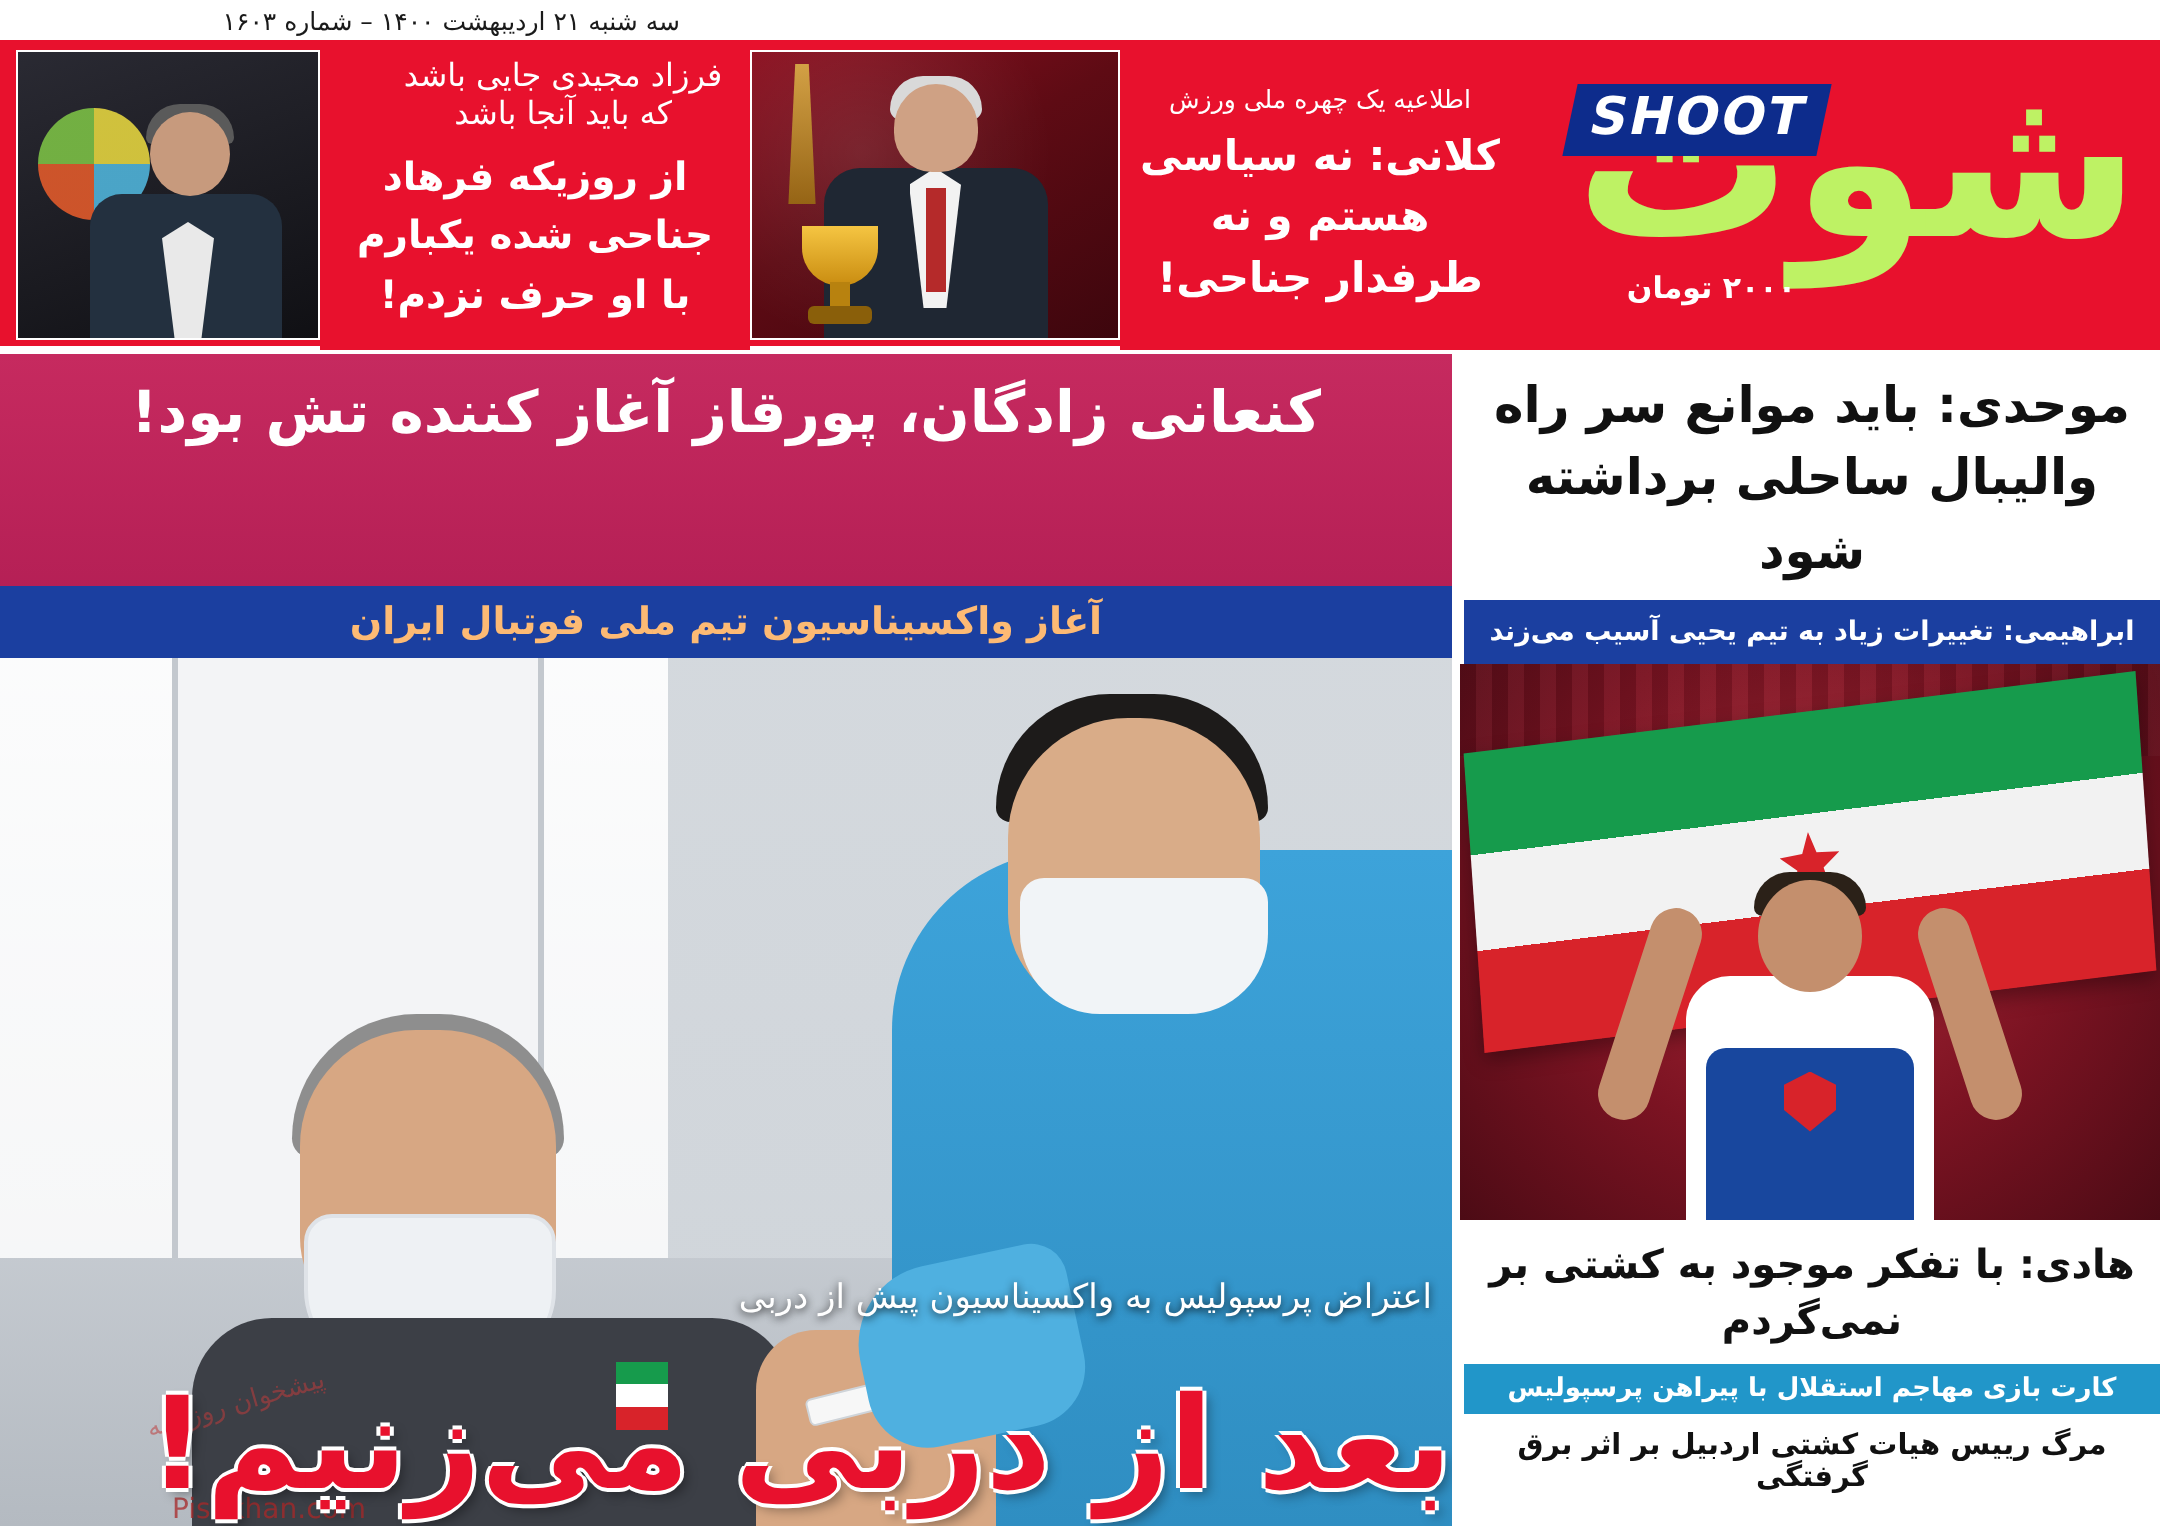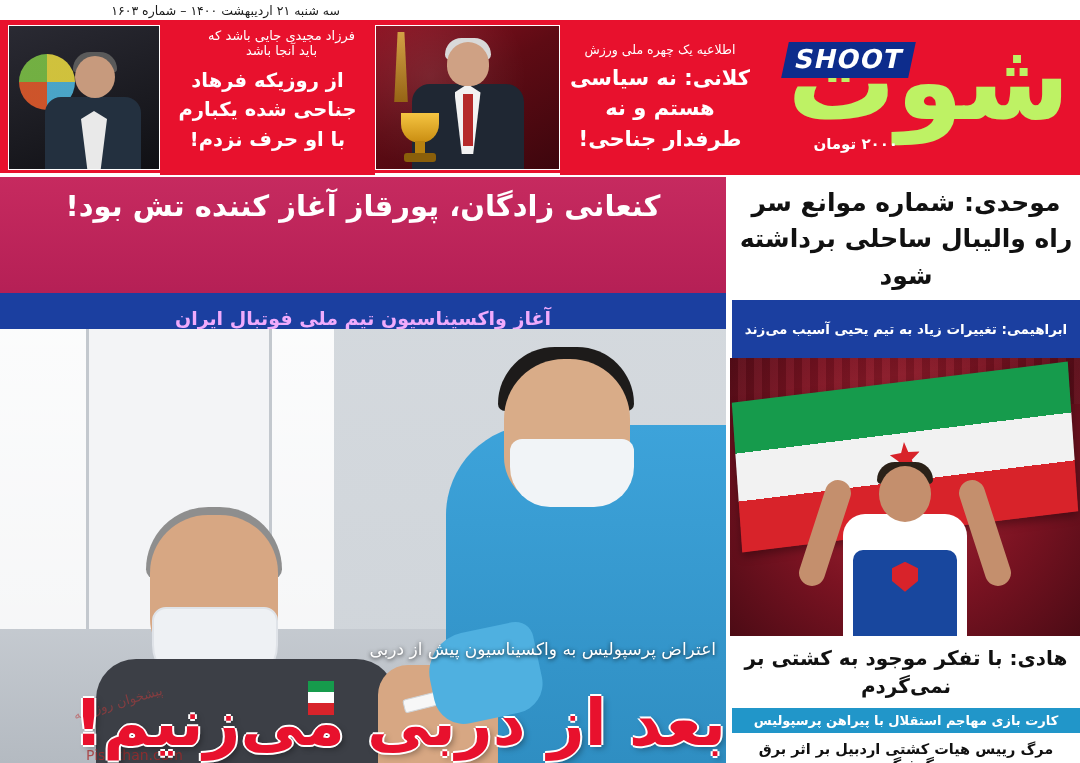--- a/index.html
+++ b/index.html
@@ -225,21 +225,21 @@
     right: 705px;
     width: 215px;
     height: 155px;
     background: #e8112d;
     color: #fff;
     padding: 8px 10px;
     box-sizing: border-box;
     text-align: center;
   }
   .lead2-kicker {
-    font-size: 13px;
+    font-size: 16px;
     margin-bottom: 8px;
     margin-left: 28px;
   }
   .lead2-title {
     font-size: 19.5px;
     font-weight: bold;
     line-height: 1.5;
   }
 
   .photo-block2 {
@@ -328,21 +328,21 @@
     font-weight: bold;
     text-align: center;
     line-height: 1.45;
     padding: 8px 6px 6px 6px;
   }
   .blue-bar {
     background: #1b3fa0;
     color: #fff;
     font-size: 13.5px;
     font-weight: bold;
-    padding: 21px 8px;
+    padding: 8px 8px;
     text-align: center;
   }
   .wrestler-photo {
     position: relative;
     width: 350px;
     height: 278px;
     overflow: hidden;
     background: #7a1220;
   }
   .wp-bg {
@@ -474,25 +474,25 @@
     font-weight: bold;
     line-height: 1.5;
     color: #ffffff;
   }
   .main-blue {
     position: absolute;
     top: 116px; left: 0;
     width: 726px;
     height: 36px;
     background: #1b3fa0;
-    color: #f0abfc;
+    color: #fdba74;
     font-size: 19px;
     font-weight: bold;
     display: flex;
-    align-items: flex-end;
+    align-items: center;
     justify-content: center;
   }
   .main-photo {
     position: absolute;
     top: 152px; left: 0;
     width: 726px;
     height: 434px;
     overflow: hidden;
     background: #d9dde2;
   }
@@ -690,21 +690,21 @@
       <div class="pb-body"></div>
       <div class="pb-shirt"></div>
       <div class="pb-hair"></div>
       <div class="pb-head"></div>
     </div>
   </div>
 
   <div class="body-area">
 
     <div class="col-right">
-      <div class="col-head">موحدی: شماره موانع سر راه والیبال ساحلی برداشته شود</div>
+      <div class="col-head">موحدی: باید موانع سر راه والیبال ساحلی برداشته شود</div>
       <div class="blue-bar">ابراهیمی: تغییرات زیاد به تیم یحیی آسیب می‌زند</div>
 
       <div class="wrestler-photo">
         <div class="wp-bg"></div>
         <div class="wp-crowd"></div>
         <div class="wp-flag">
           <div class="wp-flag-emblem"></div>
         </div>
         <div class="wp-arm-l"></div>
         <div class="wp-arm-r"></div>

